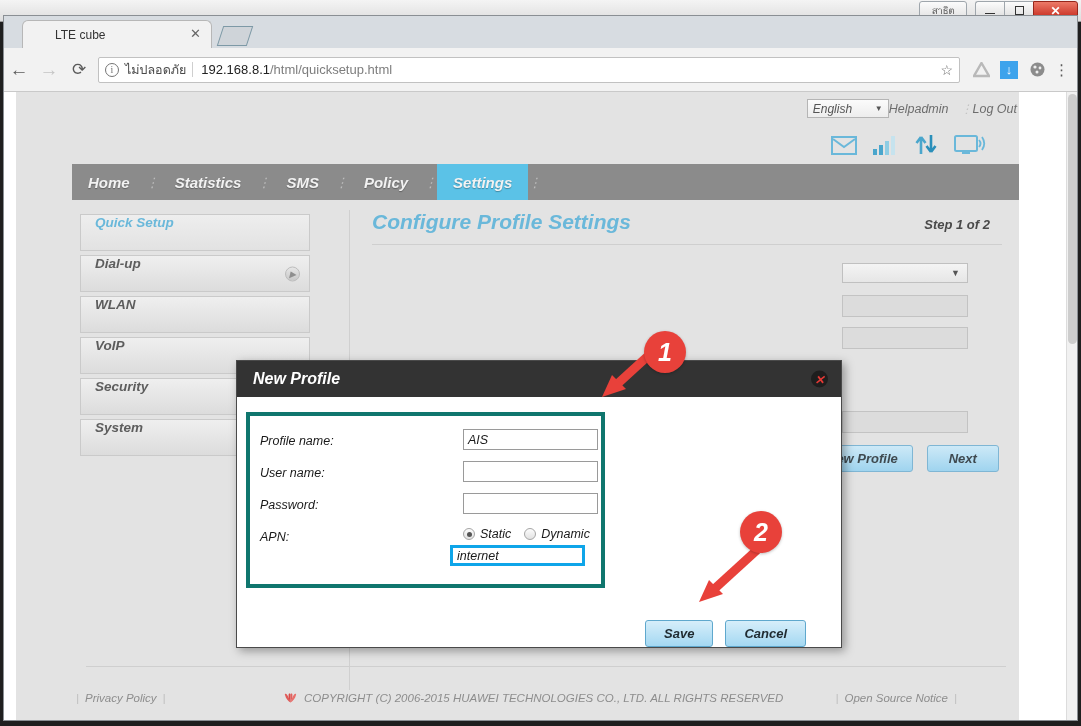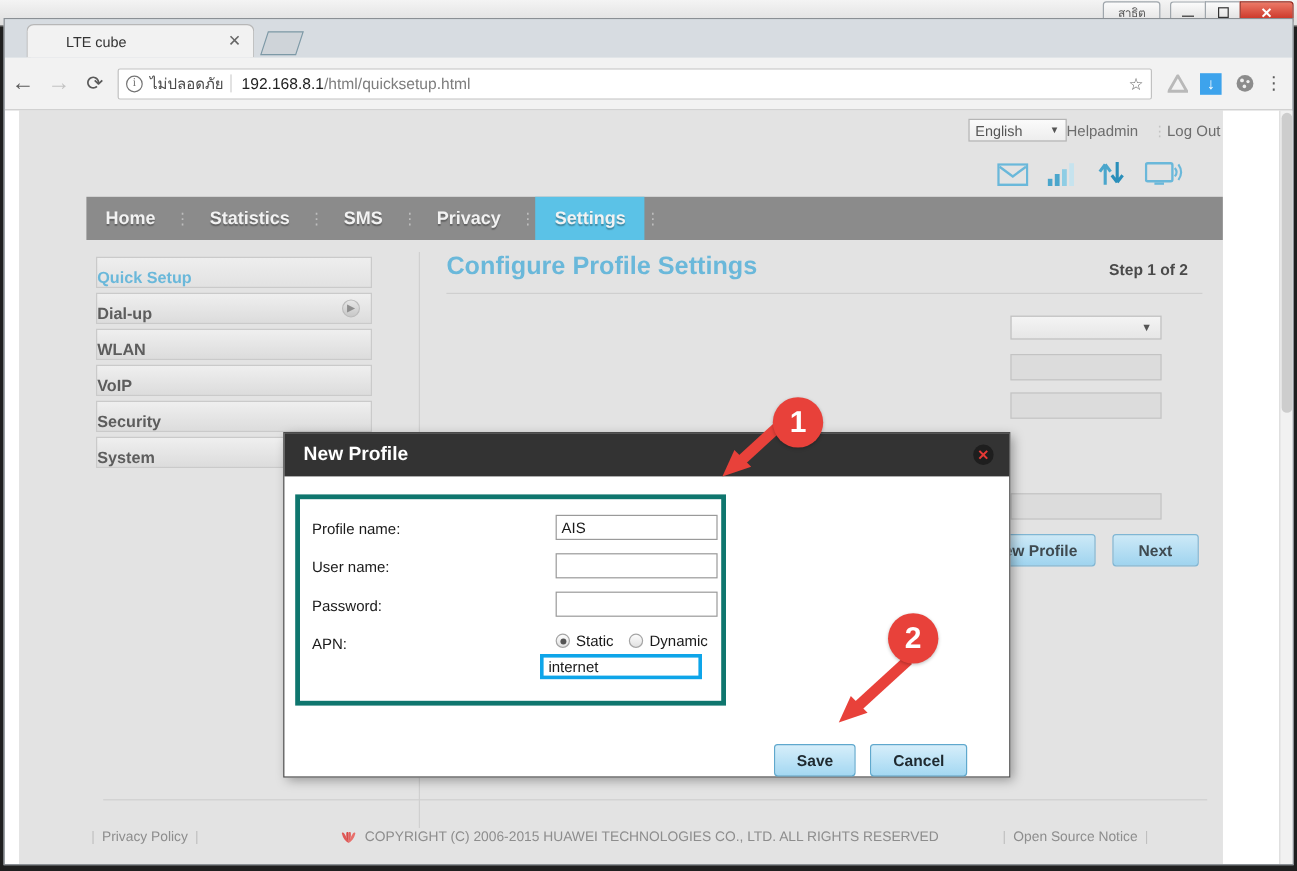--- a/index.html
+++ b/index.html
@@ -127,20 +127,21 @@
     background: #f1f1f1; border-left: 1px solid #dcdcdc;
   }
   #scrollbar-thumb {
     position: absolute; right: 2px; top: 2px; width: 9px; height: 250px;
     background: #cdcdcd; border-radius: 5px;
   }
 
   #page {
     position: absolute; left: 0; top: 0; width: 1062px; height: 628px;
     background: #e3e3e3;
+    font-style: italic;
   }
   #page-white-edge {
     position: absolute; left: 0; top: 0; width: 12px; height: 628px;
     background: #fff;
   }
   #page-white-edge2 {
     position: absolute; right: 0; top: 0; width: 47px; height: 628px;
     background: #fff;
   }
   #content-area {
@@ -192,24 +193,25 @@
   .nav-dot {
     display: flex; align-items: center; color: #bdbdbd; font-size: 13px;
     letter-spacing: 0;
   }
 
   
   #sidebar {
     position: absolute; left: 64px; top: 122px; width: 230px;
   }
   .side-item {
-    height: 26px; margin-bottom: 4px;
+    height: 37px; margin-bottom: 4px;
     background: linear-gradient(#efefef,#dcdcdc);
     border: 1px solid #cacaca;
-    display: flex; align-items: flex-end;
+    display: flex; align-items: flex-start;
+    padding-left: 14px;
     font-size: 13.5px; font-weight: bold; color: #5d5d5d;
     position: relative;
   }
   .side-item.active { color: #6ab8da; background: linear-gradient(#eeeeee,#e2e2e2); }
   .side-arrow {
     position: absolute; right: 9px; top: 50%; transform: translateY(-50%);
     width: 15px; height: 15px; border-radius: 50%;
     background: linear-gradient(#e6e6e6,#c8c8c8);
     border: 1px solid #bcbcbc;
     display: flex; align-items: center; justify-content: center;
@@ -461,21 +463,21 @@
             </svg>
           </div>
 
           <div id="navbar">
             <div class="nav-item">Home</div>
             <div class="nav-dot">⋮</div>
             <div class="nav-item">Statistics</div>
             <div class="nav-dot">⋮</div>
             <div class="nav-item">SMS</div>
             <div class="nav-dot">⋮</div>
-            <div class="nav-item">Privacy</div>
+            <div class="nav-item">Policy</div>
             <div class="nav-dot">⋮</div>
             <div class="nav-item active">Settings</div>
             <div class="nav-dot">⋮</div>
           </div>
 
           <div id="sidebar">
             <div class="side-item active">
               <span>Quick Setup</span>
             </div>
             <div class="side-item">

